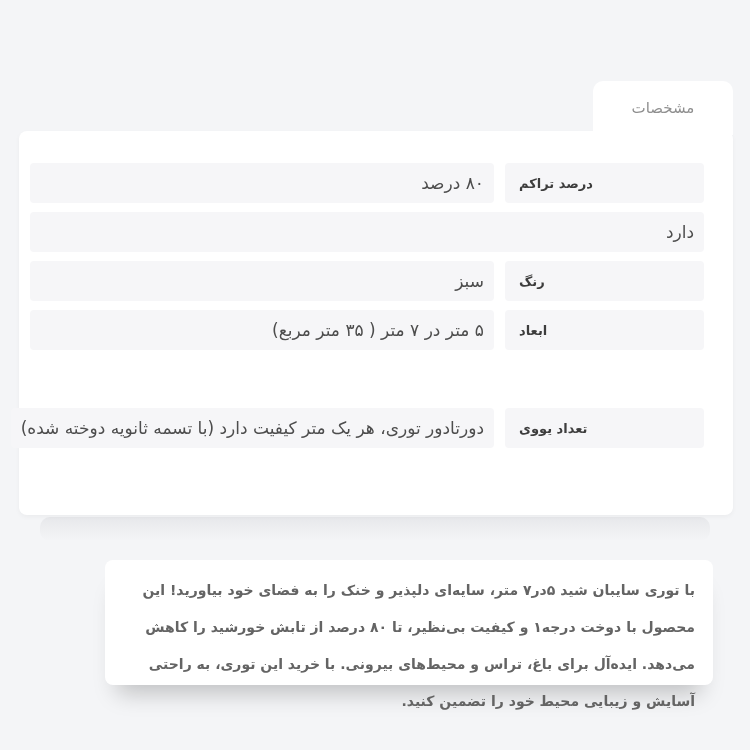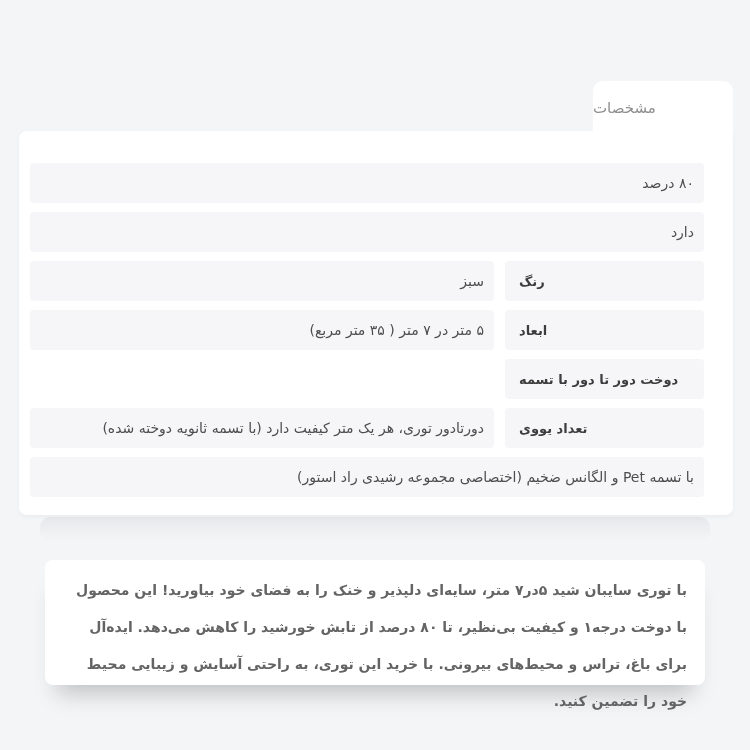--- a/index.html
+++ b/index.html
@@ -29,21 +29,21 @@
   .spec-tab {
     position: absolute;
     top: 81px;
     right: 17px;
     width: 140px;
     height: 54px;
     background: var(--card-bg);
     border-radius: 10px 10px 0 0;
     display: flex;
     align-items: center;
-    justify-content: flex-end;
+    justify-content: center;
     z-index: 3;
   }
   .spec-tab .tab-label {
     color: var(--title-color);
     font-size: 15px;
   }
   
   .spec-card {
     position: absolute;
     top: 131px;
@@ -79,40 +79,40 @@
     justify-content: flex-end; 
     padding: 0 14px;
     font-size: 13px;
     font-weight: bold;
     color: var(--label-color);
   }
   .spec-value {
     flex: 1 1 auto;
     justify-content: flex-start; 
     padding: 0 10px;
-    font-size: 14px;
+    font-size: 17px;
     color: var(--value-color);
   }
   
   .card-stack-shadow {
     position: absolute;
     top: 517px;
     right: 40px;
     width: 670px;
     height: 24px;
     border-radius: 10px;
     background: linear-gradient(180deg, rgba(60,60,70,0.07), rgba(60,60,70,0.0));
     z-index: 1;
   }
   
   .description-card {
     position: absolute;
     top: 560px;
-    right: 45px;
-    width: 660px;
+    right: 37px;
+    width: 608px;
     height: 125px;
     background: var(--card-bg);
     border-radius: 8px;
     box-shadow: 0 20px 22px -12px rgba(0,0,0,0.22);
     padding: 12px 18px;
     z-index: 2;
   }
   .description-text {
     margin: 0;
     color: var(--description-color);
@@ -127,48 +127,47 @@
 
 <div class="page">
 
   <div class="spec-tab">
     <span class="tab-label">مشخصات</span>
   </div>
 
   <div class="spec-card">
 
       <div class="spec-row">
+        <div class="spec-cell spec-label">درصد تراکم</div>
         <div class="spec-cell spec-value">۸۰ درصد</div>
       </div>
 
       <div class="spec-row">
         <div class="spec-cell spec-value">دارد</div>
       </div>
 
       <div class="spec-row">
         <div class="spec-cell spec-label">رنگ</div>
         <div class="spec-cell spec-value">سبز</div>
       </div>
 
       <div class="spec-row">
         <div class="spec-cell spec-label">ابعاد</div>
         <div class="spec-cell spec-value">۵ متر در ۷ متر ( ۳۵ متر مربع)</div>
       </div>
 
       <div class="spec-row">
-        <div class="spec-cell spec-label">دوخت دور تا دور با تسمه</div>
       </div>
 
       <div class="spec-row">
         <div class="spec-cell spec-label">تعداد یووی</div>
         <div class="spec-cell spec-value">دورتادور توری، هر یک متر کیفیت دارد (با تسمه ثانویه دوخته شده)</div>
       </div>
 
       <div class="spec-row">
-        <div class="spec-cell spec-value">با تسمه Pet و الگانس ضخیم (اختصاصی مجموعه رشیدی راد استور)</div>
       </div>
     </div>
 
   <div class="card-stack-shadow"></div>
 
   <div class="description-card">
     <p class="description-text">با توری سایبان شید ۵در۷ متر، سایه‌ای دلپذیر و خنک را به فضای خود بیاورید! این محصول با دوخت درجه۱ و کیفیت بی‌نظیر، تا ۸۰ درصد از تابش خورشید را کاهش می‌دهد. ایده‌آل برای باغ، تراس و محیط‌های بیرونی. با خرید این توری، به راحتی آسایش و زیبایی محیط خود را تضمین کنید.</p>
   </div>
 
 </div>

